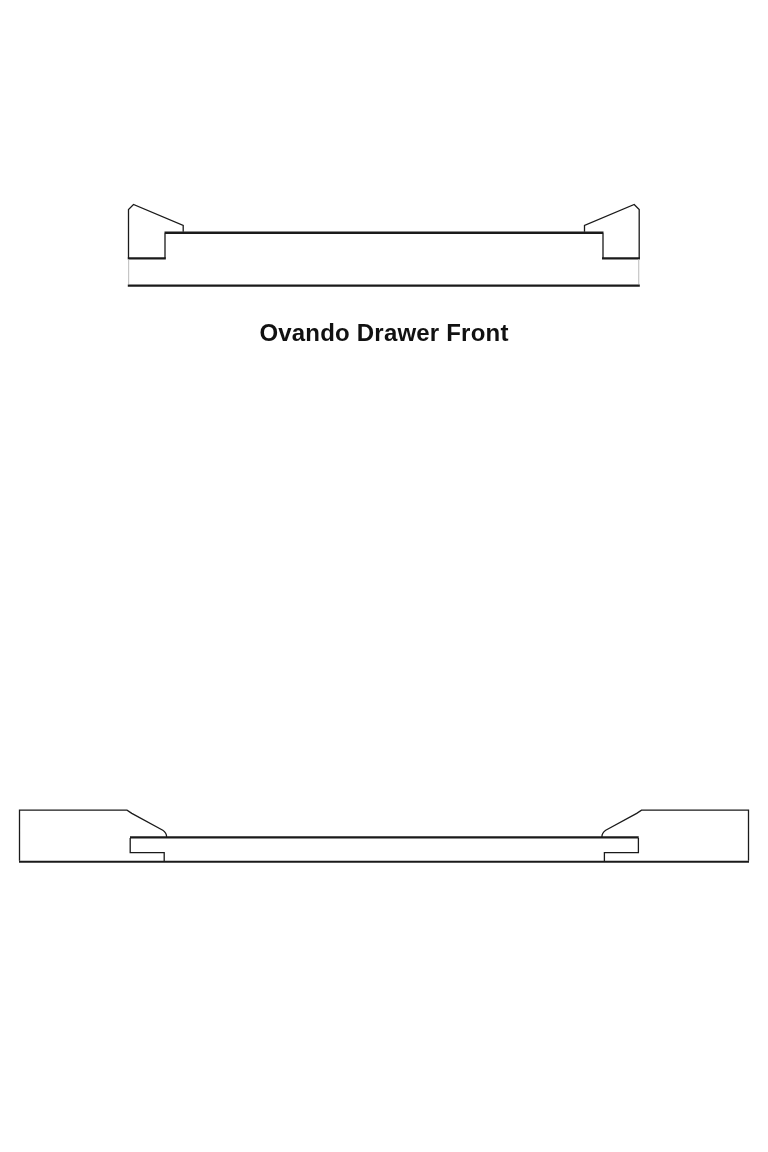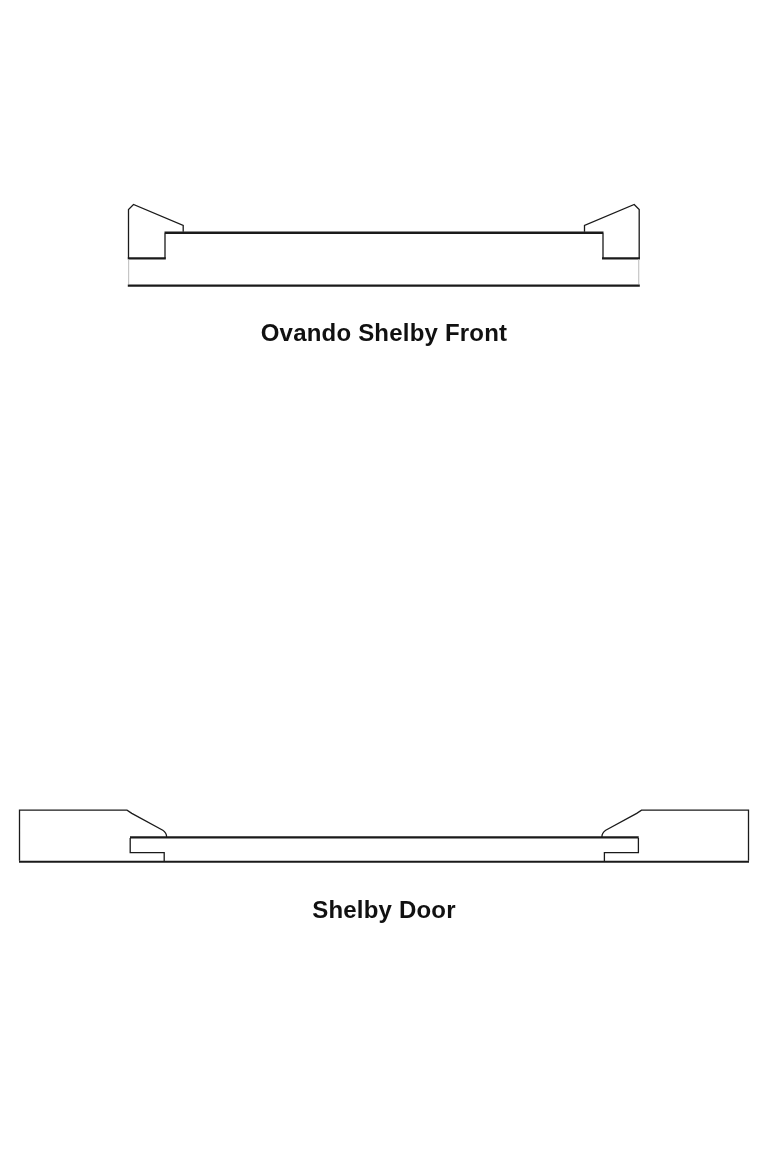--- a/index.html
+++ b/index.html
@@ -83,17 +83,16 @@
       <path d="M19.5,860.8 L19.5,810.2 L127,810.2 L131.8,813.4 L162.8,830.2 Q166.6,832.6 166.6,837"></path>
       <path class="thick" d="M130,837.4 L638.7,837.4"></path>
       <path d="M130.2,838 L130.2,852.6 L164.2,852.6 L164.2,861.5"></path>
       <path d="M748.5,860.8 L748.5,810.2 L641.5,810.2 L636.7,813.4 L605.7,830.2 Q601.9,832.6 601.9,837"></path>
       <path d="M638.4,838 L638.4,852.6 L604.4,852.6 L604.4,861.5"></path>
       <path class="medium" d="M19,861.8 L749,861.8"></path>
     </g>
 
   </svg>
 
-  <div class="figure-caption" id="caption-ovando">Ovando Shelby Front</div>
+  <div class="figure-caption" id="caption-ovando">Ovando Drawer Front</div>
 
-  <div class="figure-caption" id="caption-shelby">Shelby Door</div>
 
 </div>
 
 </body></html>

